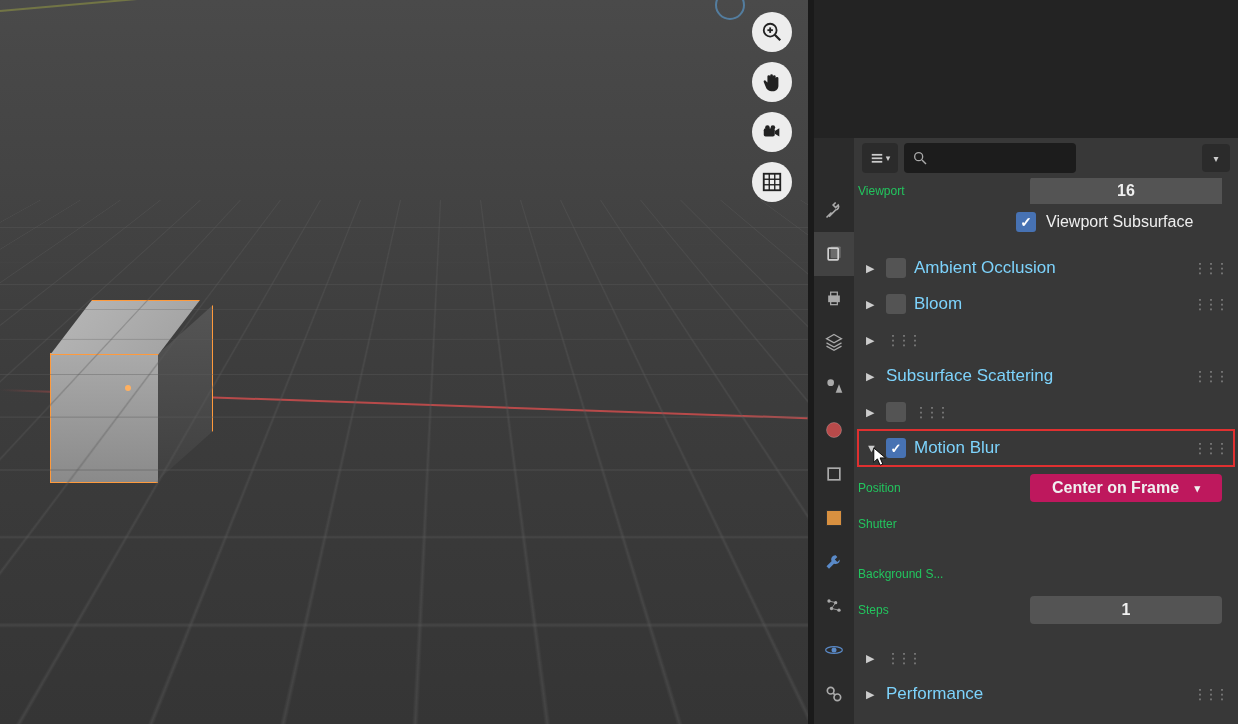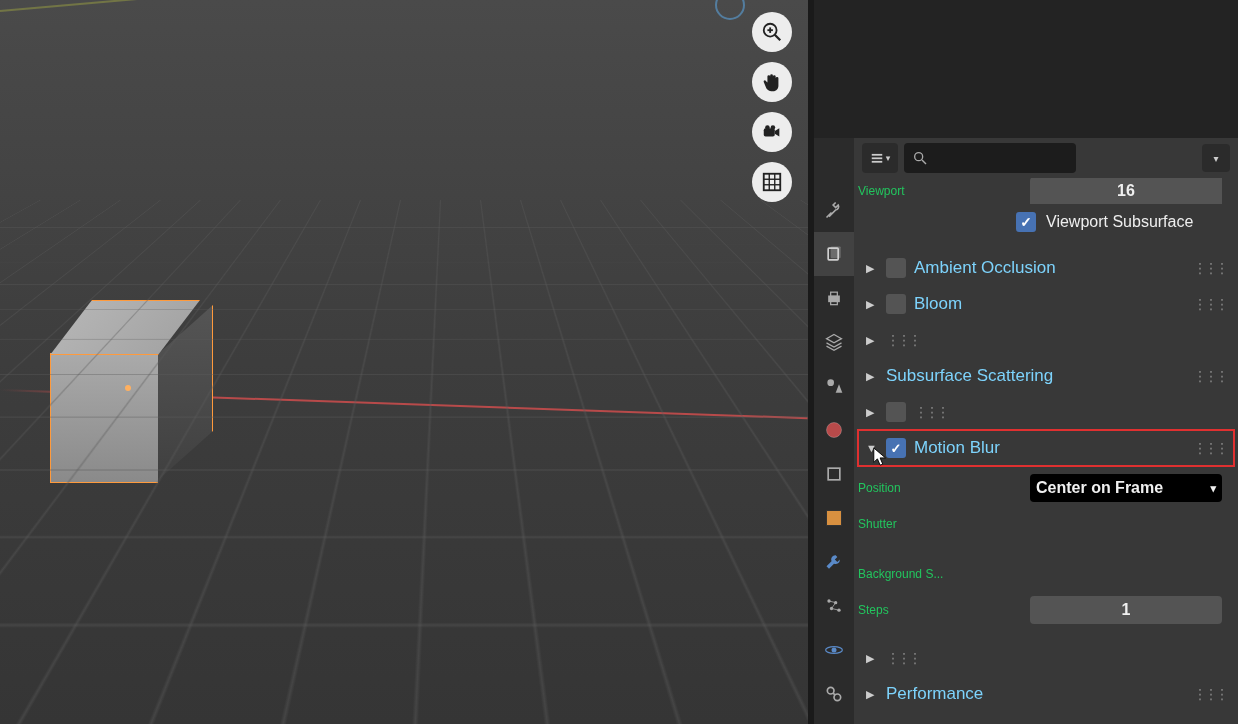--- a/index.html
+++ b/index.html
@@ -224,22 +224,22 @@
     color: #f0f0f0;
     font-weight: bold;
   }
   .field-val.cut {
     border-top-right-radius: 0;
     border-bottom-left-radius: 0;
     border-bottom-right-radius: 0;
   }
   .field-val.dropdown {
     justify-content: space-between;
-    padding: 0 6px;
-    background: #000000;
+    padding: 0 22px;
+    background: #be185d;
   }
   .field-val.slider {
     position: relative;
     background: #545454;
     overflow: hidden;
   }
   .field-val.slider .fill {
     position: absolute;
     left: 0; top: 0;
     height: 100%;

